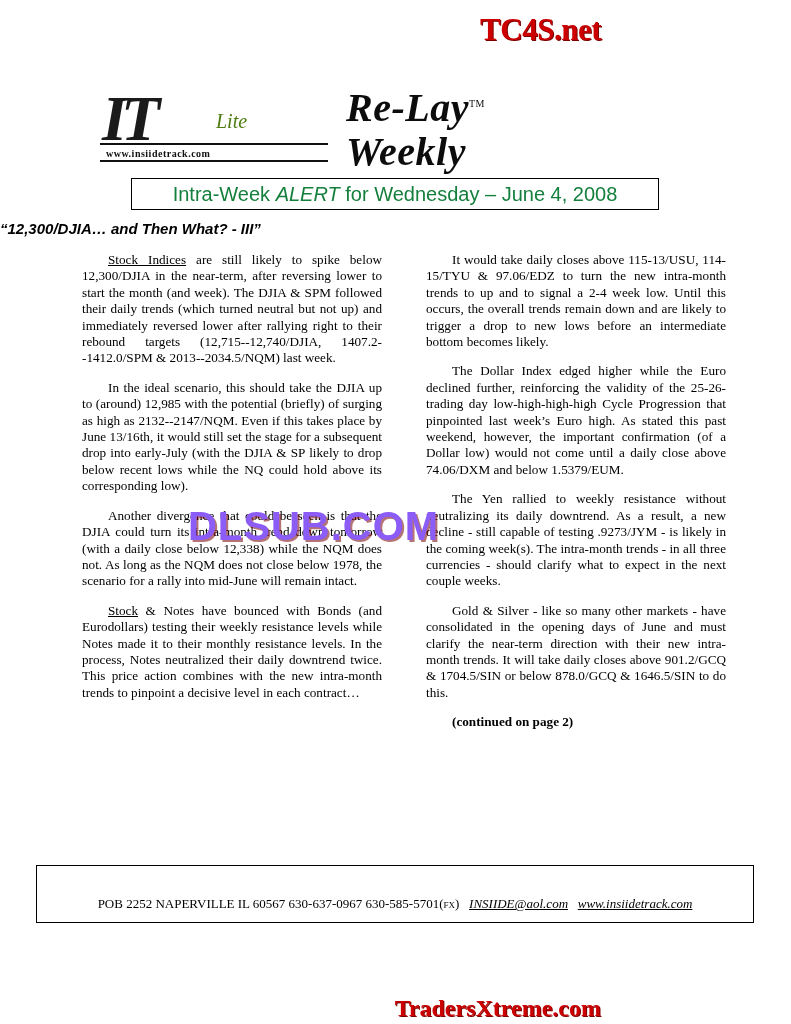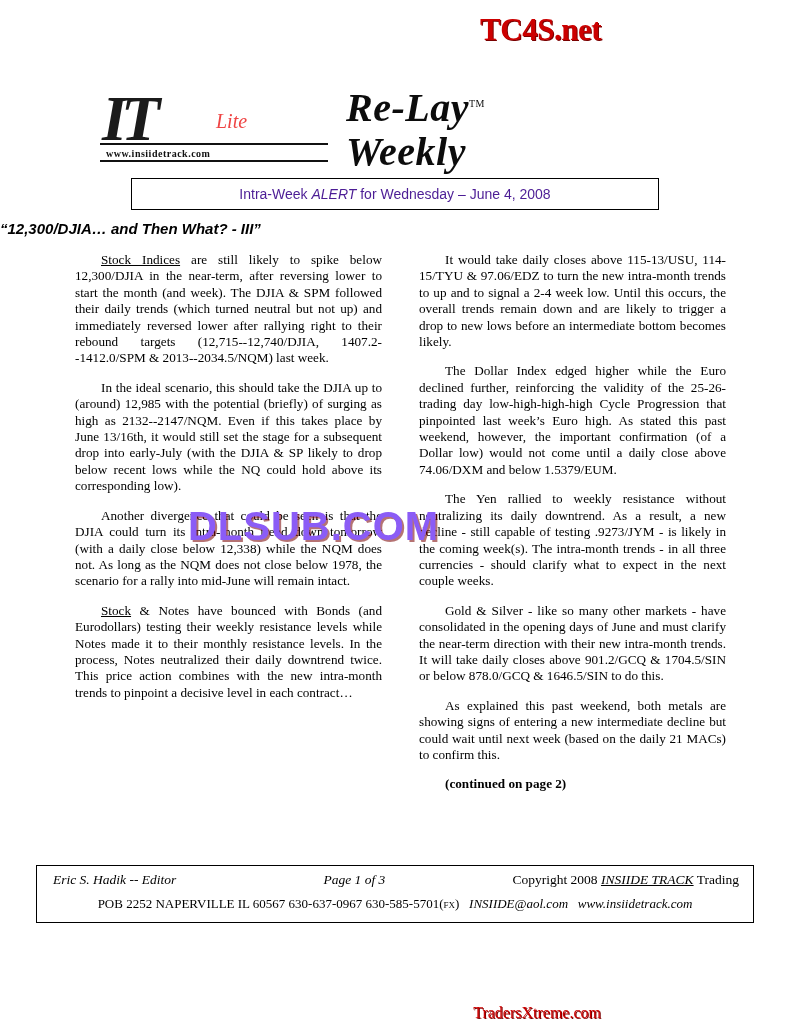--- a/index.html
+++ b/index.html
@@ -23,22 +23,22 @@
     font-size: 31px;
     color: #cc0000;
     letter-spacing: -0.5px;
     text-shadow: 1px 1px 0 #7a0000;
   }
   .wm-bottom {
     position: absolute;
     bottom: 6px;
     right: 26px;
     font-family: "Liberation Serif", serif;
-    font-weight: normal;
-    font-size: 16px;
+    font-weight: bold;
+    font-size: 24px;
     color: #cc0000;
     text-shadow: 1px 1px 0 #7a0000;
   }
   .wm-center {
     position: absolute;
     top: 500px;
     left: 50%;
     transform: translateX(-50%) ;
     font-family: "Liberation Sans", sans-serif;
     font-weight: bold;
@@ -83,21 +83,21 @@
     color: #1b1b1b;
     letter-spacing: -6px;
     line-height: 62px;
   }
   .logo-lite {
     position: absolute;
     left: 120px; top: 22px;
     font-family: "Liberation Serif", serif;
     font-style: italic;
     font-size: 20px;
-    color: #ef4444;
+    color: #4d7c0f;
   }
   .logo-url {
     position: absolute;
     left: 10px; top: 60px;
     font-family: "Liberation Serif", serif;
     font-weight: bold;
     font-size: 10px;
     color: #111;
     letter-spacing: 0.5px;
   }
@@ -138,22 +138,22 @@
     left: 131px;
     width: 528px;
     height: 32px;
     border: 1px solid #000;
     display: flex;
     align-items: center;
     justify-content: center;
   }
   .alert-text {
     font-family: "Liberation Sans", sans-serif;
-    font-size: 14px;
-    color: #4c1d95;
+    font-size: 20px;
+    color: #15803d;
   }
   .alert-text .sc { font-variant: small-caps; font-style: italic; }
 
   .headline {
     position: absolute;
     top: 216px;
     left: 0; right: 0;
     font-family: "Liberation Sans", sans-serif;
     font-weight: bold;
     font-style: italic;
@@ -164,21 +164,21 @@
   .cols {
     position: absolute;
     top: 248px;
     left: 66px;
     width: 660px;
     display: flex;
     gap: 28px;
   }
   .col { width: 316px; }
   .col p {
-    margin: 0 0 13px 9px;
+    margin: 0 0 13px 16px;
     font-size: 13.2px;
     line-height: 16.4px;
     text-align: justify;
     text-indent: 26px;
     color: #000;
   }
   u { text-decoration: underline; }
 
   .continued {
     margin-top: 10px;
@@ -209,21 +209,21 @@
   .f-page   { width: 22%; text-align: left; }
   .f-copy   { width: 38%; text-align: right; padding-right: 14px; font-style: normal; }
   .f-copy .sc { font-variant: small-caps; text-decoration: underline; font-style: italic; }
   .footer-row2 {
     position: absolute;
     top: 30px; left: 0; right: 0;
     text-align: center;
     font-size: 13px;
   }
   .footer-row2 .sc { font-variant: small-caps; }
-  .footer-row2 .em { font-style: italic; }
+  .footer-row2 .em { font-style: italic; text-decoration: underline; }
 </style>
 </head>
 <body>
 
 <div class="page">
 
   <div class="wm-top">TC4S.net</div>
 
   <div class="masthead">
     <div class="logo-box">
@@ -256,33 +256,27 @@
       <p><span>In the ideal scenario, this should take the DJIA up to (around) 12,985 with the potential (briefly) of surging as high as 2132--2147/NQM.  Even if this takes place by June 13/16th, it would still set the stage for a subsequent drop into early-July (with the DJIA &amp; SP likely to drop below recent lows while the NQ could hold above its corresponding low).</span></p>
       <p><span>Another divergence that could be seen is that the DJIA could turn its intra-month trend down tomorrow (with a daily close below 12,338) while the NQM does not.  As long as the NQM does not close below 1978, the scenario for a rally into mid-June will remain intact.</span></p>
       <p><u>Stock</u><span> &amp; Notes have bounced with Bonds (and Eurodollars) testing their weekly resistance levels while Notes made it to their monthly resistance levels.  In the process, Notes neutralized their daily downtrend twice.  This price action combines with the new intra-month trends to pinpoint a decisive level in each contract…</span></p>
     </div>
 
     <div class="col">
       <p><span>It would take daily closes above 115-13/USU, 114-15/TYU &amp; 97.06/EDZ to turn the new intra-month trends to up and to signal a 2-4 week low.  Until this occurs, the overall trends remain down and are likely to trigger a drop to new lows before an intermediate bottom becomes likely.</span></p>
       <p><span>The Dollar Index edged higher while the Euro declined further, reinforcing the validity of the 25-26-trading day low-high-high-high Cycle Progression that pinpointed last week’s Euro high.  As stated this past weekend, however, the important confirmation (of a Dollar low) would not come until a daily close above 74.06/DXM and below 1.5379/EUM.</span></p>
       <p><span>The Yen rallied to weekly resistance without neutralizing its daily downtrend.  As a result, a new decline - still capable of testing .9273/JYM - is likely in the coming week(s).   The intra-month trends - in all three currencies - should clarify what to expect in the next couple weeks.</span></p>
       <p><span>Gold &amp; Silver - like so many other markets - have consolidated in the opening days of June and must clarify the near-term direction with their new intra-month trends.  It will take daily closes above 901.2/GCQ &amp; 1704.5/SIN or below 878.0/GCQ &amp; 1646.5/SIN to do this.</span></p>
-      <p><span>As explained this past weekend, both metals are showing signs of entering a new intermediate decline but could wait until next week (based on the daily 21 MACs) to confirm this.</span></p>
       <p class="continued">(continued on page 2)</p>
     </div>
   </div>
 
   <div class="wm-center">DLSUB.COM</div>
 
   <div class="footer-box">
-    <div class="footer-row1">
-      <div class="f-editor">Eric S. Hadik -- Editor</div>
-      <div class="f-page">Page 1 of 3</div>
-      <div class="f-copy"><span>Copyright 2008 </span><span class="sc">INSIIDE  TRACK</span><span> Trading</span></div>
-    </div>
     <div class="footer-row2">
       <span class="sc">POB 2252  NAPERVILLE IL 60567   630-637-0967   630-585-5701(fx)</span>
       &nbsp;&nbsp;<span class="em">INSIIDE@aol.com</span>
       &nbsp;&nbsp;<span class="em">www.insiidetrack.com</span>
     </div>
   </div>
 
   <div class="wm-bottom">TradersXtreme.com</div>
 </div>
 

